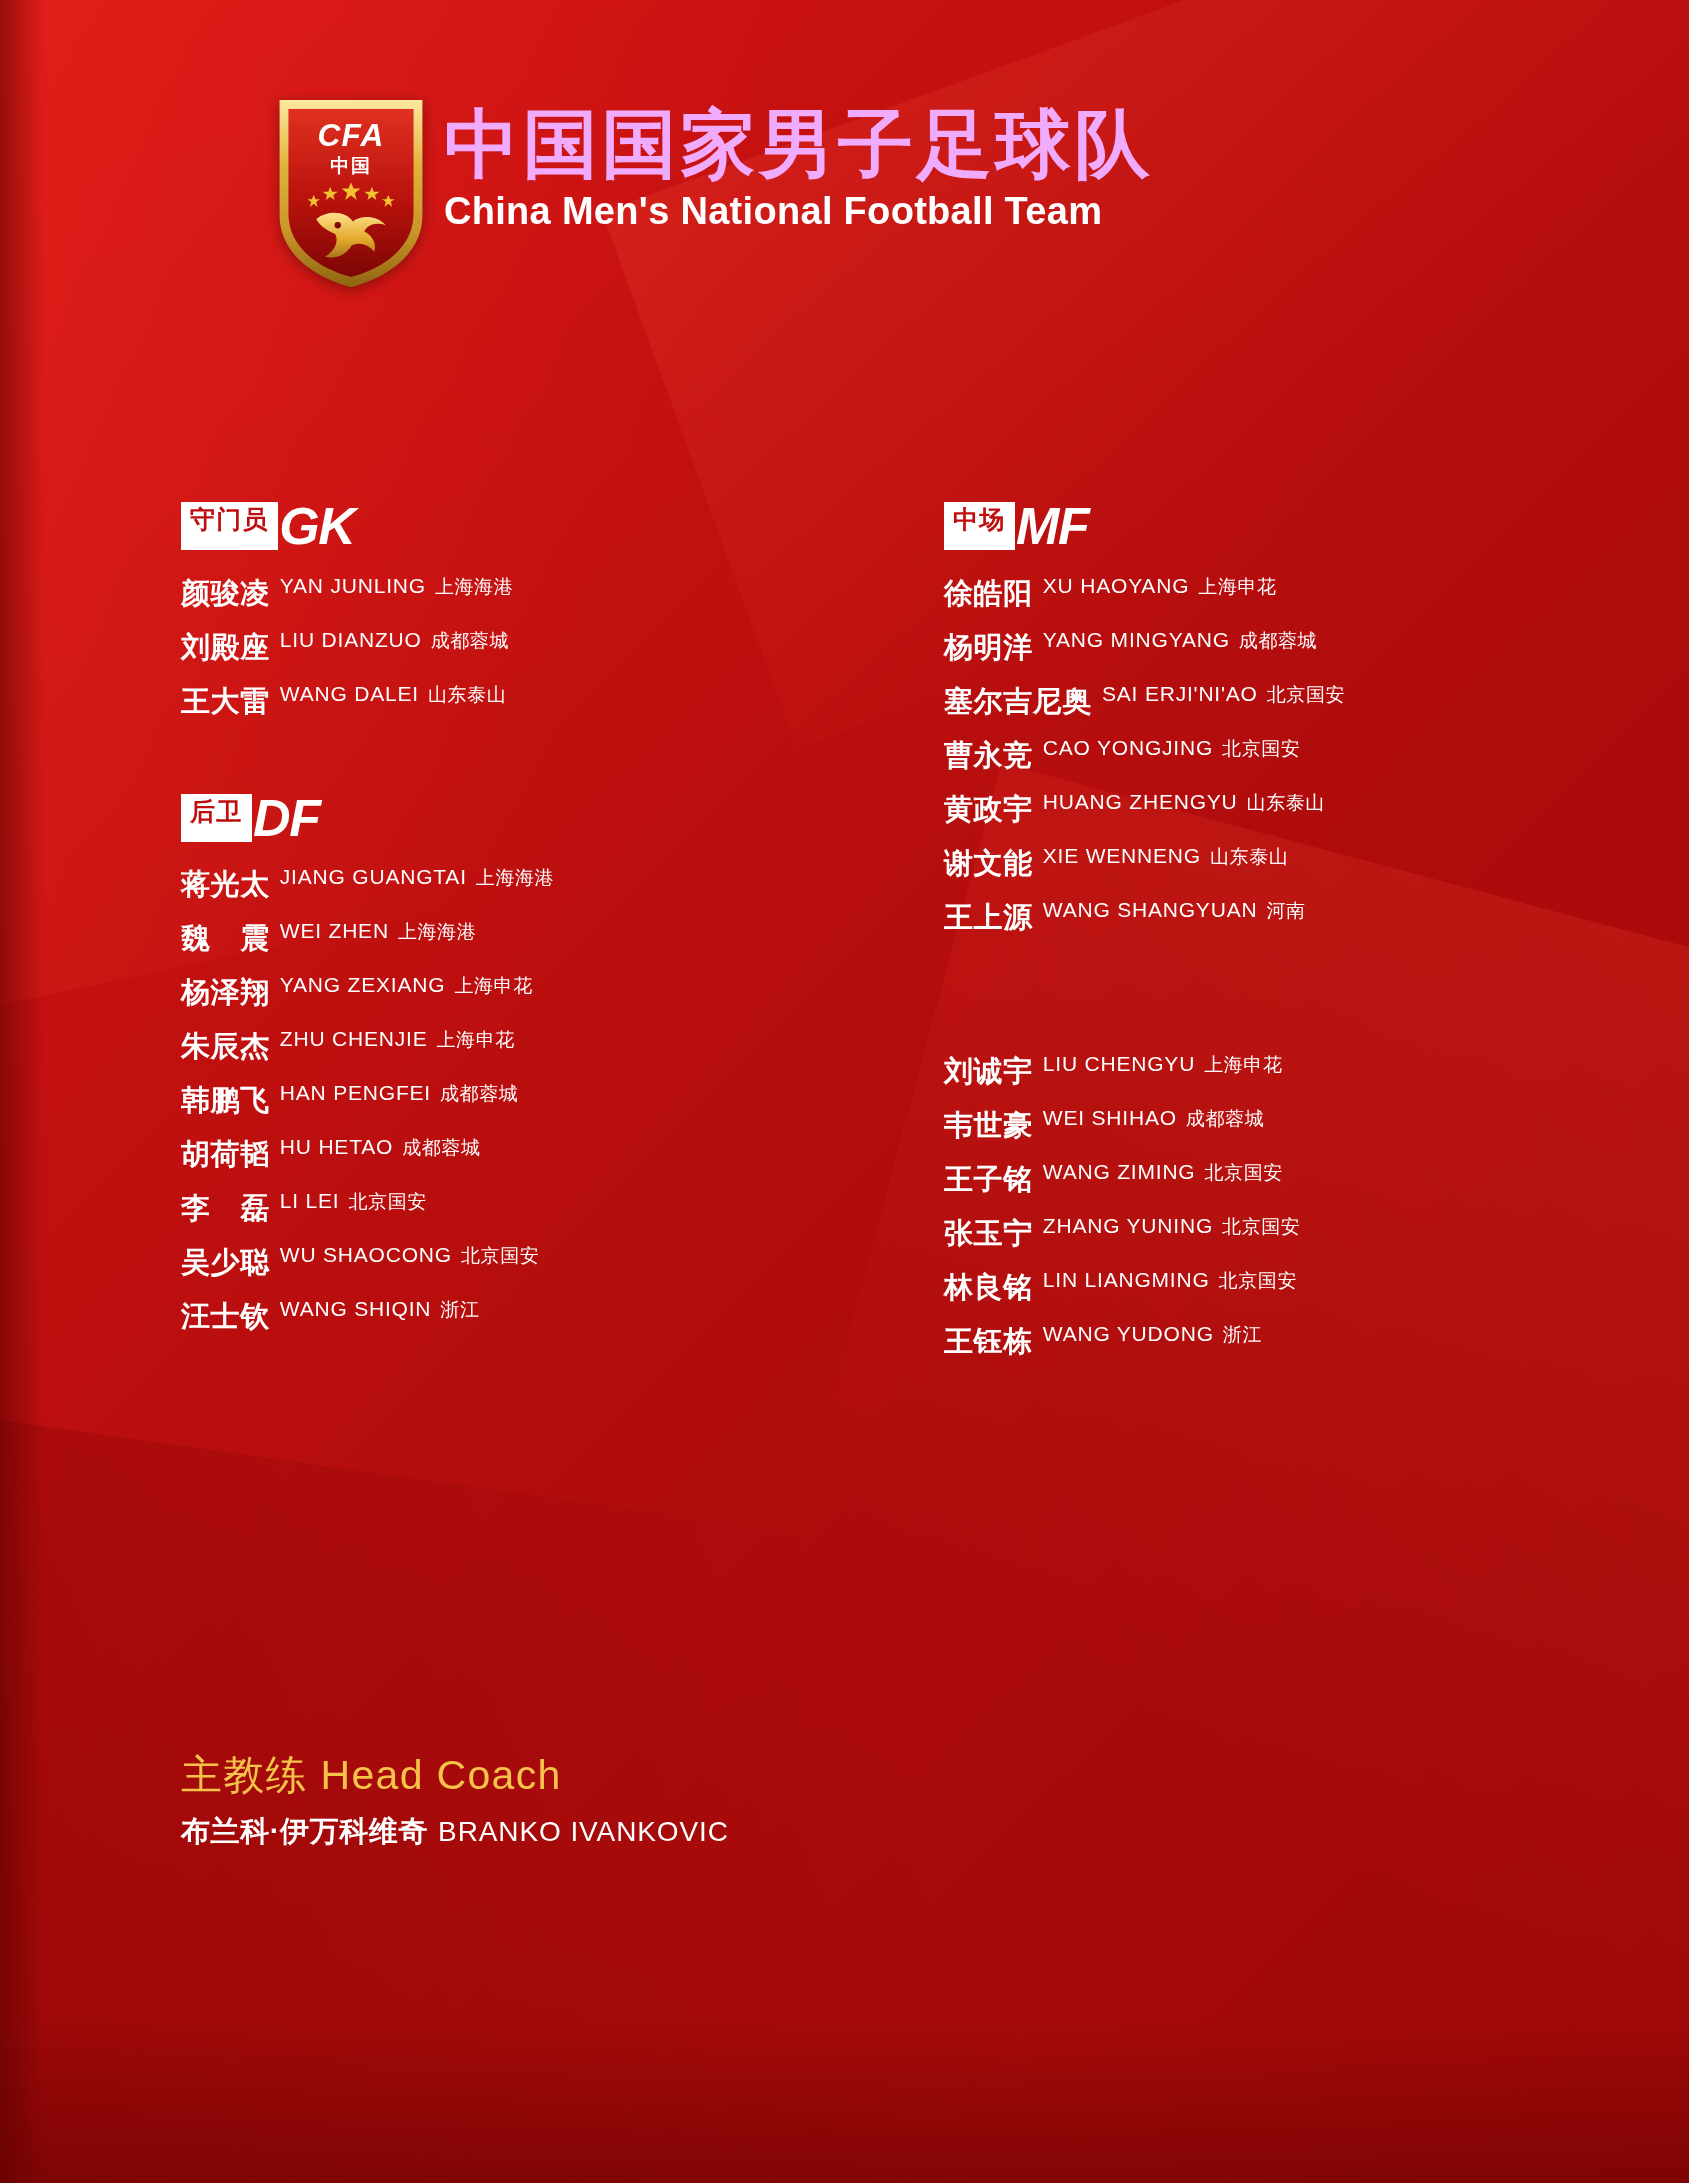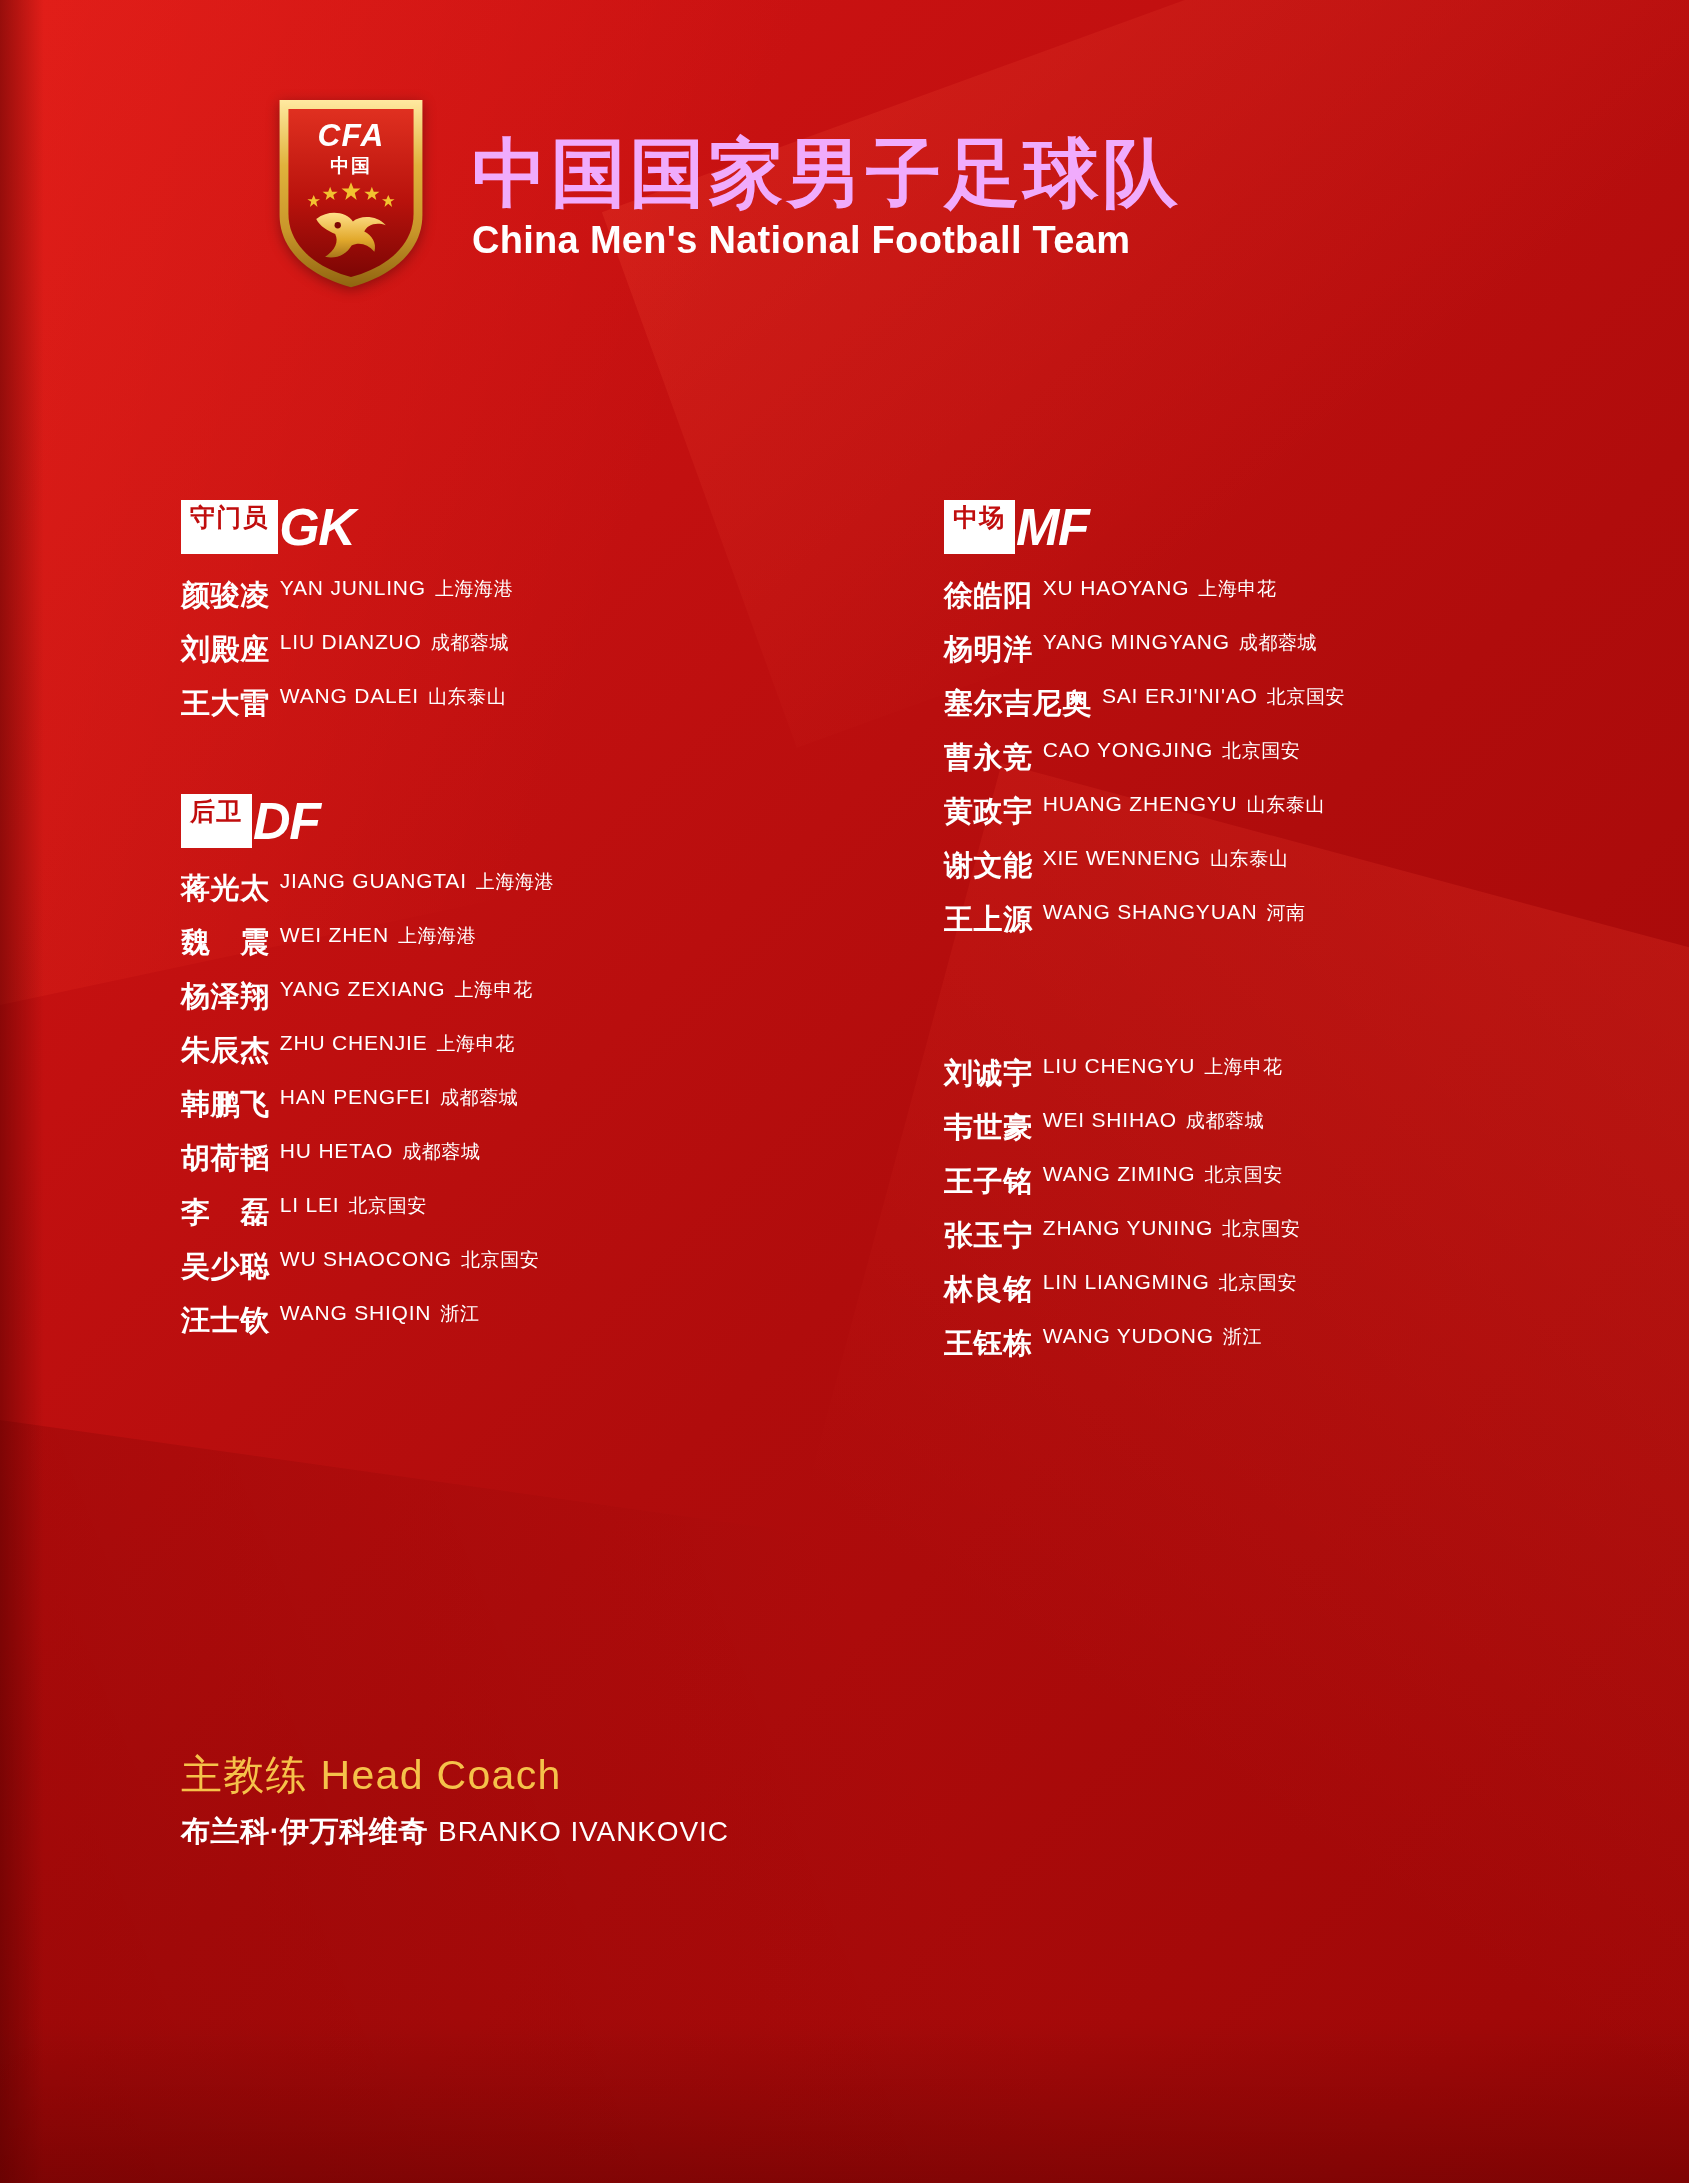--- a/index.html
+++ b/index.html
@@ -67,22 +67,22 @@
     width: 100%;
     height: 100%;
   }
 
   
   .header {
     position: absolute;
     top: 95px;
     left: 272px;
     display: flex;
-    align-items: center;
-    gap: 42px;
+    align-items: flex-start;
+    gap: 14px;
   }
   .crest {
     width: 158px;
     height: 196px;
     position: relative;
     filter: drop-shadow(0 3.8px 6.3px rgba(0,0,0,0.35));
   }
   .crest svg { display:block; }
 
   .header-titles { padding-top: 9px; }
@@ -124,21 +124,21 @@
     align-items: center;
     gap: 3.8px;
     margin-bottom: 21.5px;
   }
   .sec-cn {
     background: #ffffff;
     color: #c00d0d;
     font-size: 25px;
     font-weight: 700;
     letter-spacing: 1.3px;
-    padding: 5px 9px 24px 9px;
+    padding: 5px 9px 18px 9px;
     line-height: 1;
     position: relative;
     z-index: 2;
   }
   .sec-abbr {
     font-size: 52px;
     font-weight: 800;
     letter-spacing: -1.3px;
     line-height: 1;
     color: #ffffff;

